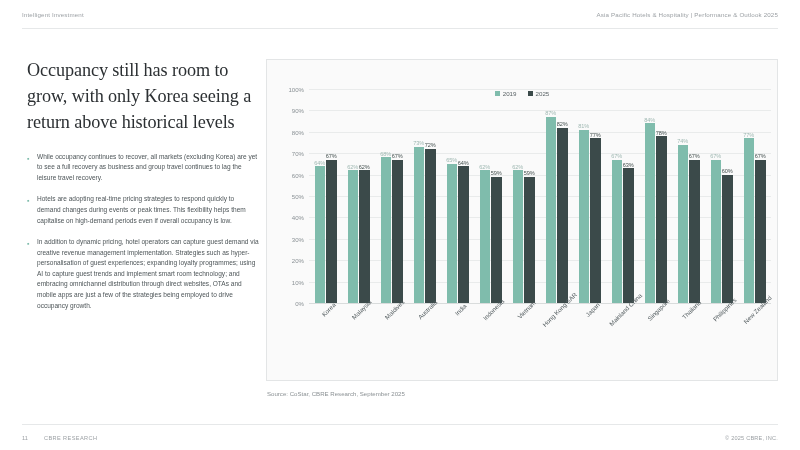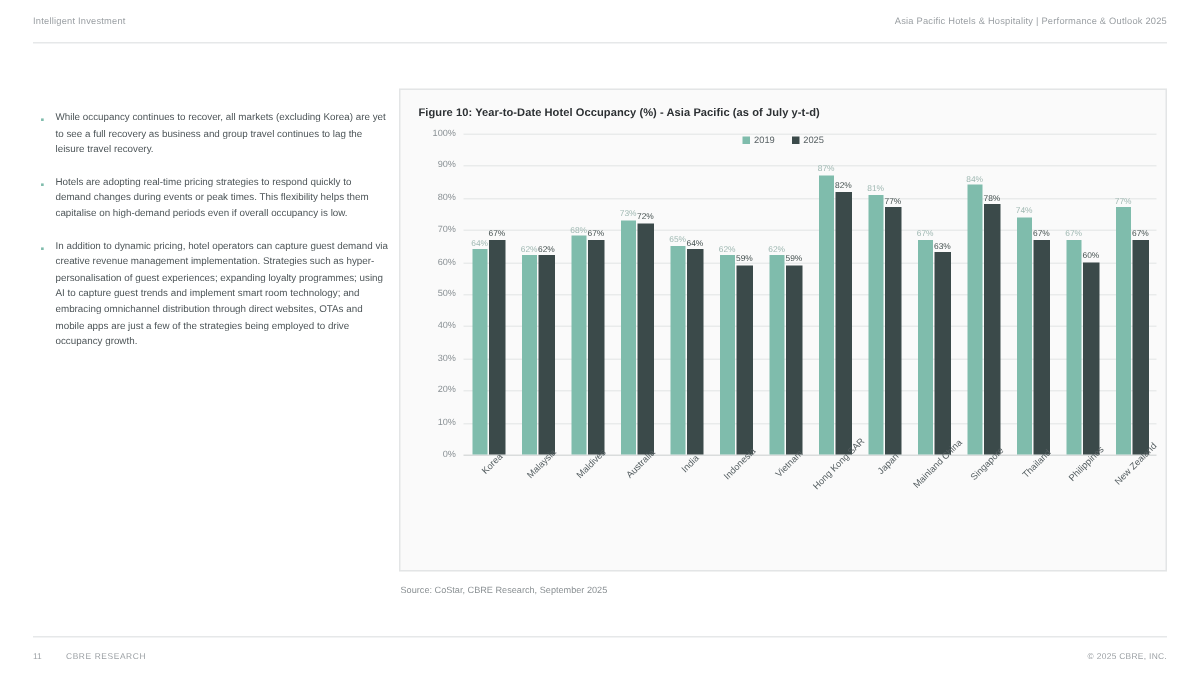--- a/index.html
+++ b/index.html
@@ -177,38 +177,38 @@
 
 <div id="slide">
 
   <div id="header">
     <div class="h-left">Intelligent Investment</div>
     <div class="h-right">Asia Pacific Hotels &amp; Hospitality | Performance &amp; Outlook 2025</div>
   </div>
   <div id="header-rule"></div>
 
   <div id="left-col">
+    <h1 id="headline">Occupancy still has room to grow, with only Korea seeing a return above historical levels</h1>
     <div id="bullets">
         <div class="bullet">
           <div class="bullet-dot">▪</div>
           <div class="bullet-text">While occupancy continues to recover, all markets (excluding Korea) are yet to see a full recovery as business and group travel continues to lag the leisure travel recovery.</div>
         </div>
         <div class="bullet">
           <div class="bullet-dot">▪</div>
           <div class="bullet-text">Hotels are adopting real-time pricing strategies to respond quickly to demand changes during events or peak times. This flexibility helps them capitalise on high-demand periods even if overall occupancy is low.</div>
         </div>
         <div class="bullet">
           <div class="bullet-dot">▪</div>
           <div class="bullet-text">In addition to dynamic pricing, hotel operators can capture guest demand via creative revenue management implementation. Strategies such as hyper-personalisation of guest experiences; expanding loyalty programmes; using AI to capture guest trends and implement smart room technology; and embracing omnichannel distribution through direct websites, OTAs and mobile apps are just a few of the strategies being employed to drive occupancy growth.</div>
         </div>
       </div>
   </div>
 
   <div id="chart-panel">
-    <div id="chart-title">Figure 10:  Year-to-Date Hotel Occupancy (%) - Asia Pacific (as of July y-t-d)</div>
     <div id="legend">
         <div class="legend-item">
           <span class="legend-swatch" style="background: rgb(127, 188, 172);"></span>
           <span class="legend-label">2019</span>
         </div>
         <div class="legend-item">
           <span class="legend-swatch" style="background: rgb(59, 74, 74);"></span>
           <span class="legend-label">2025</span>
         </div>
       </div>

